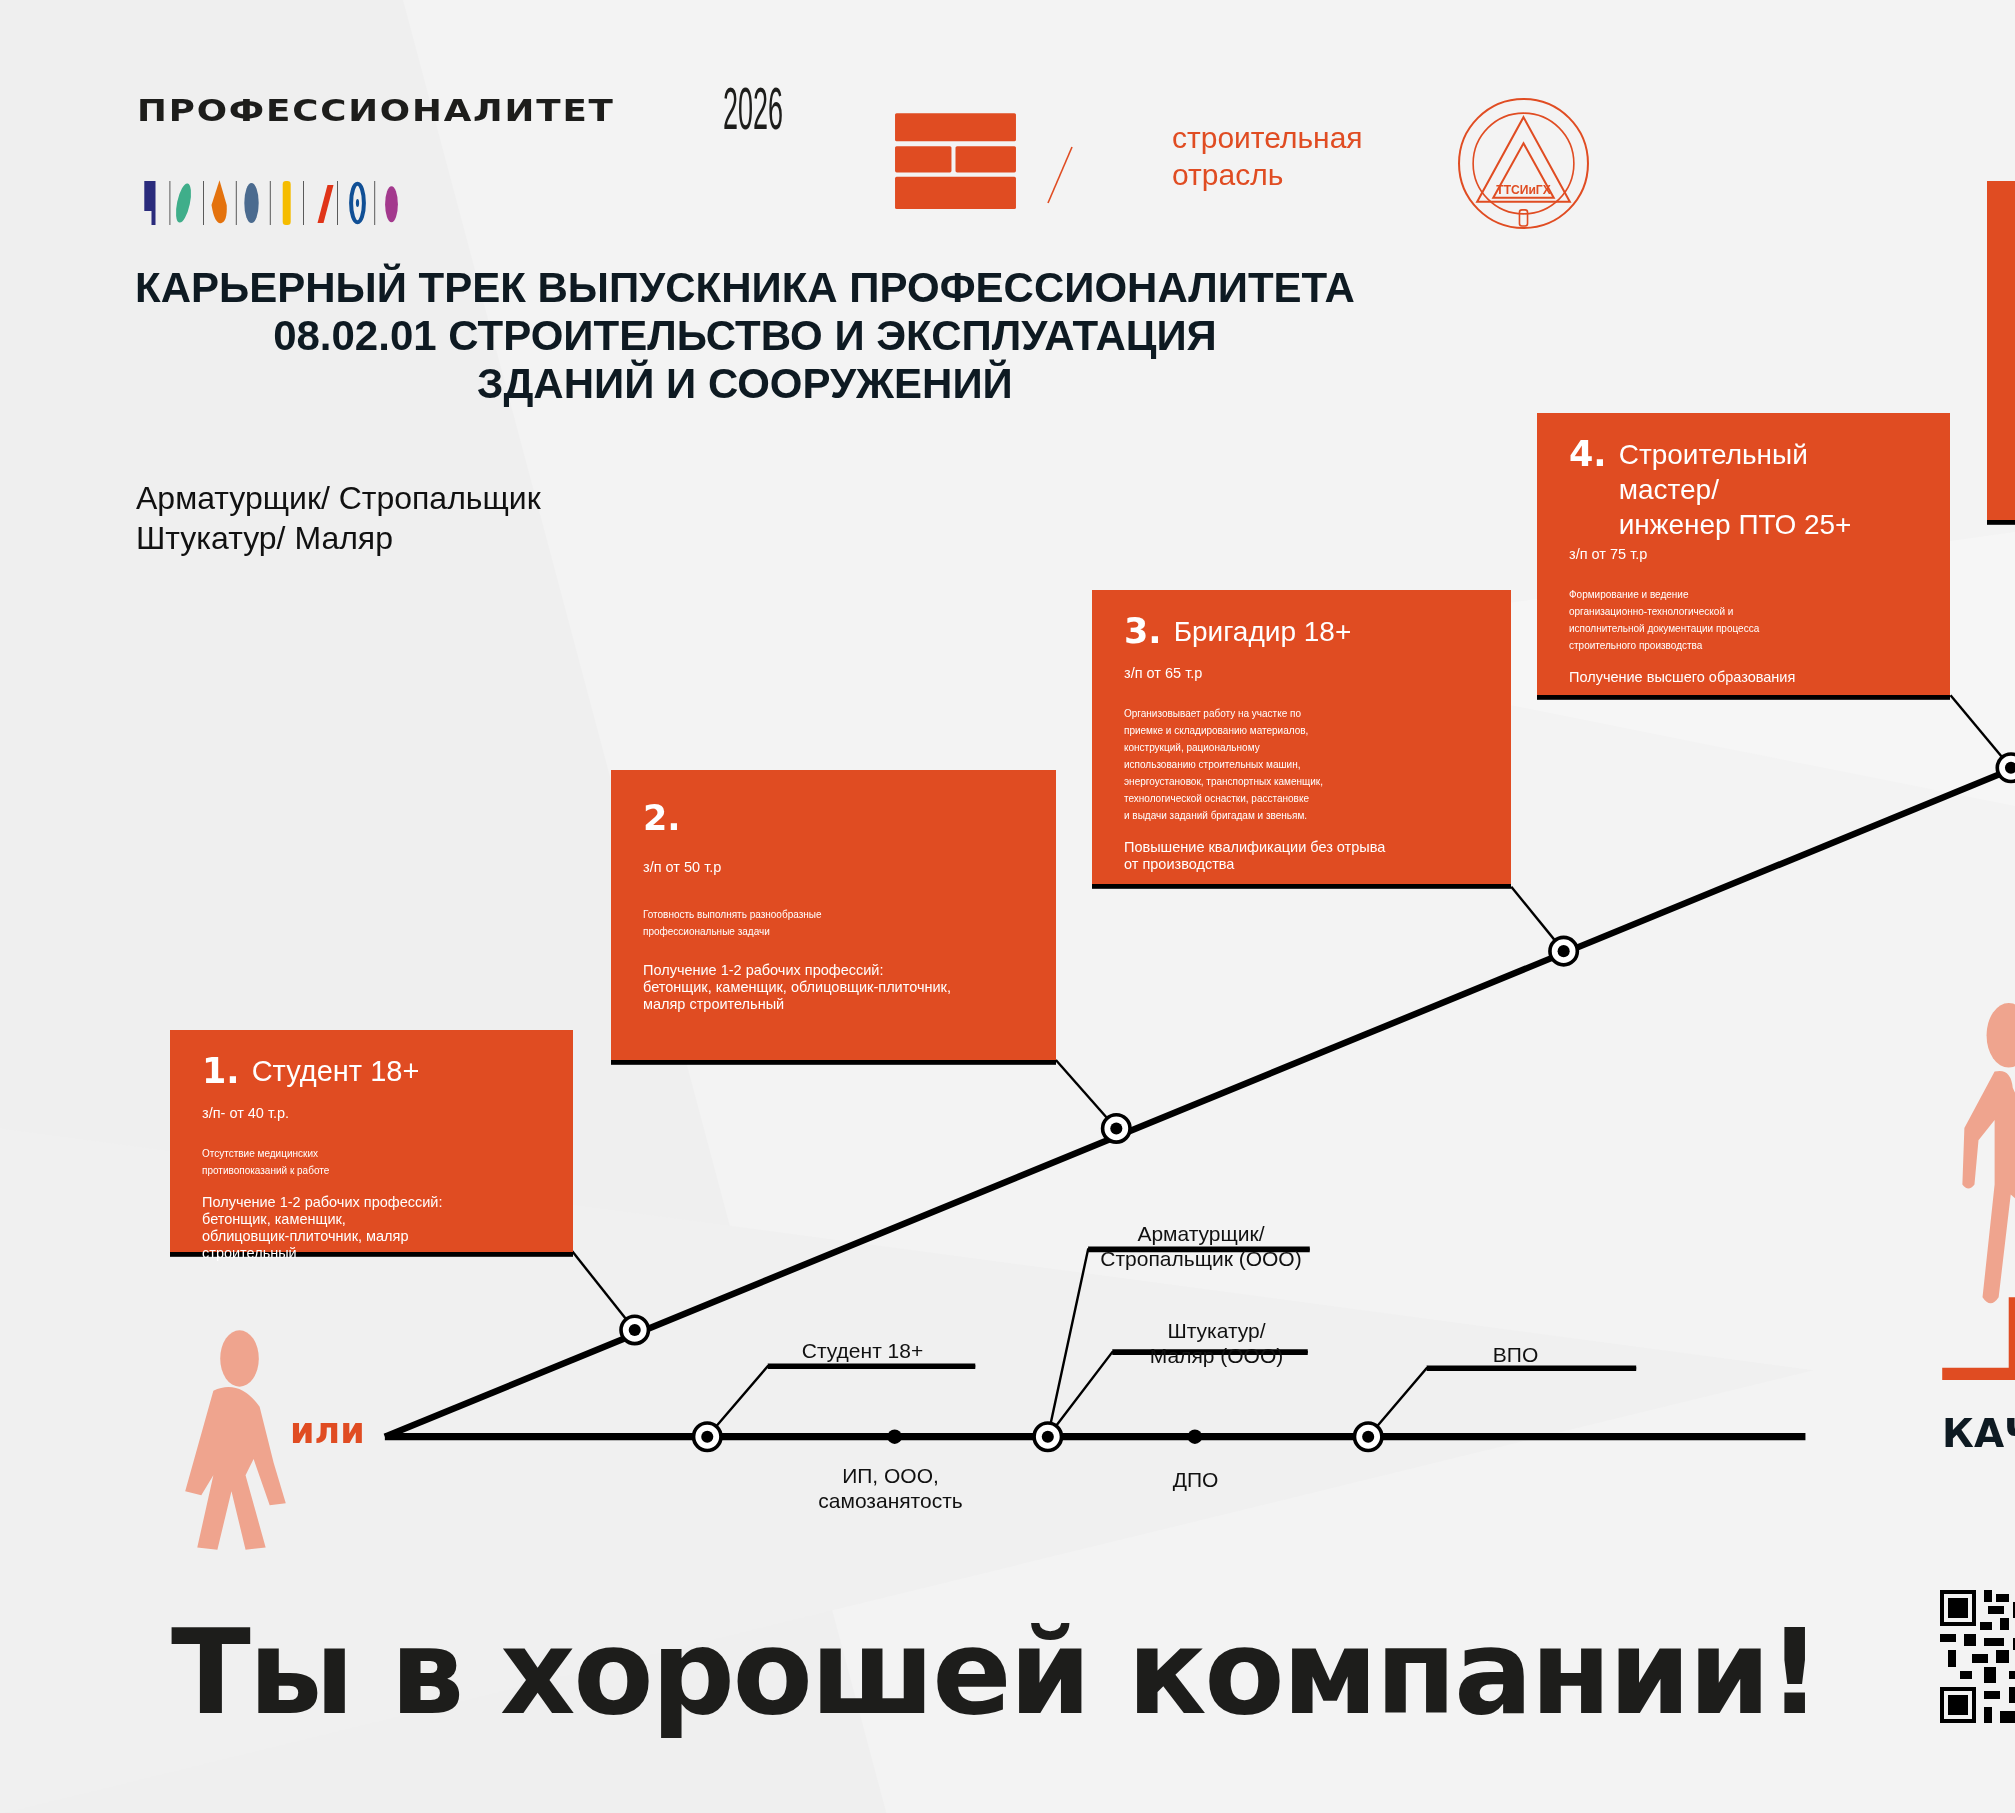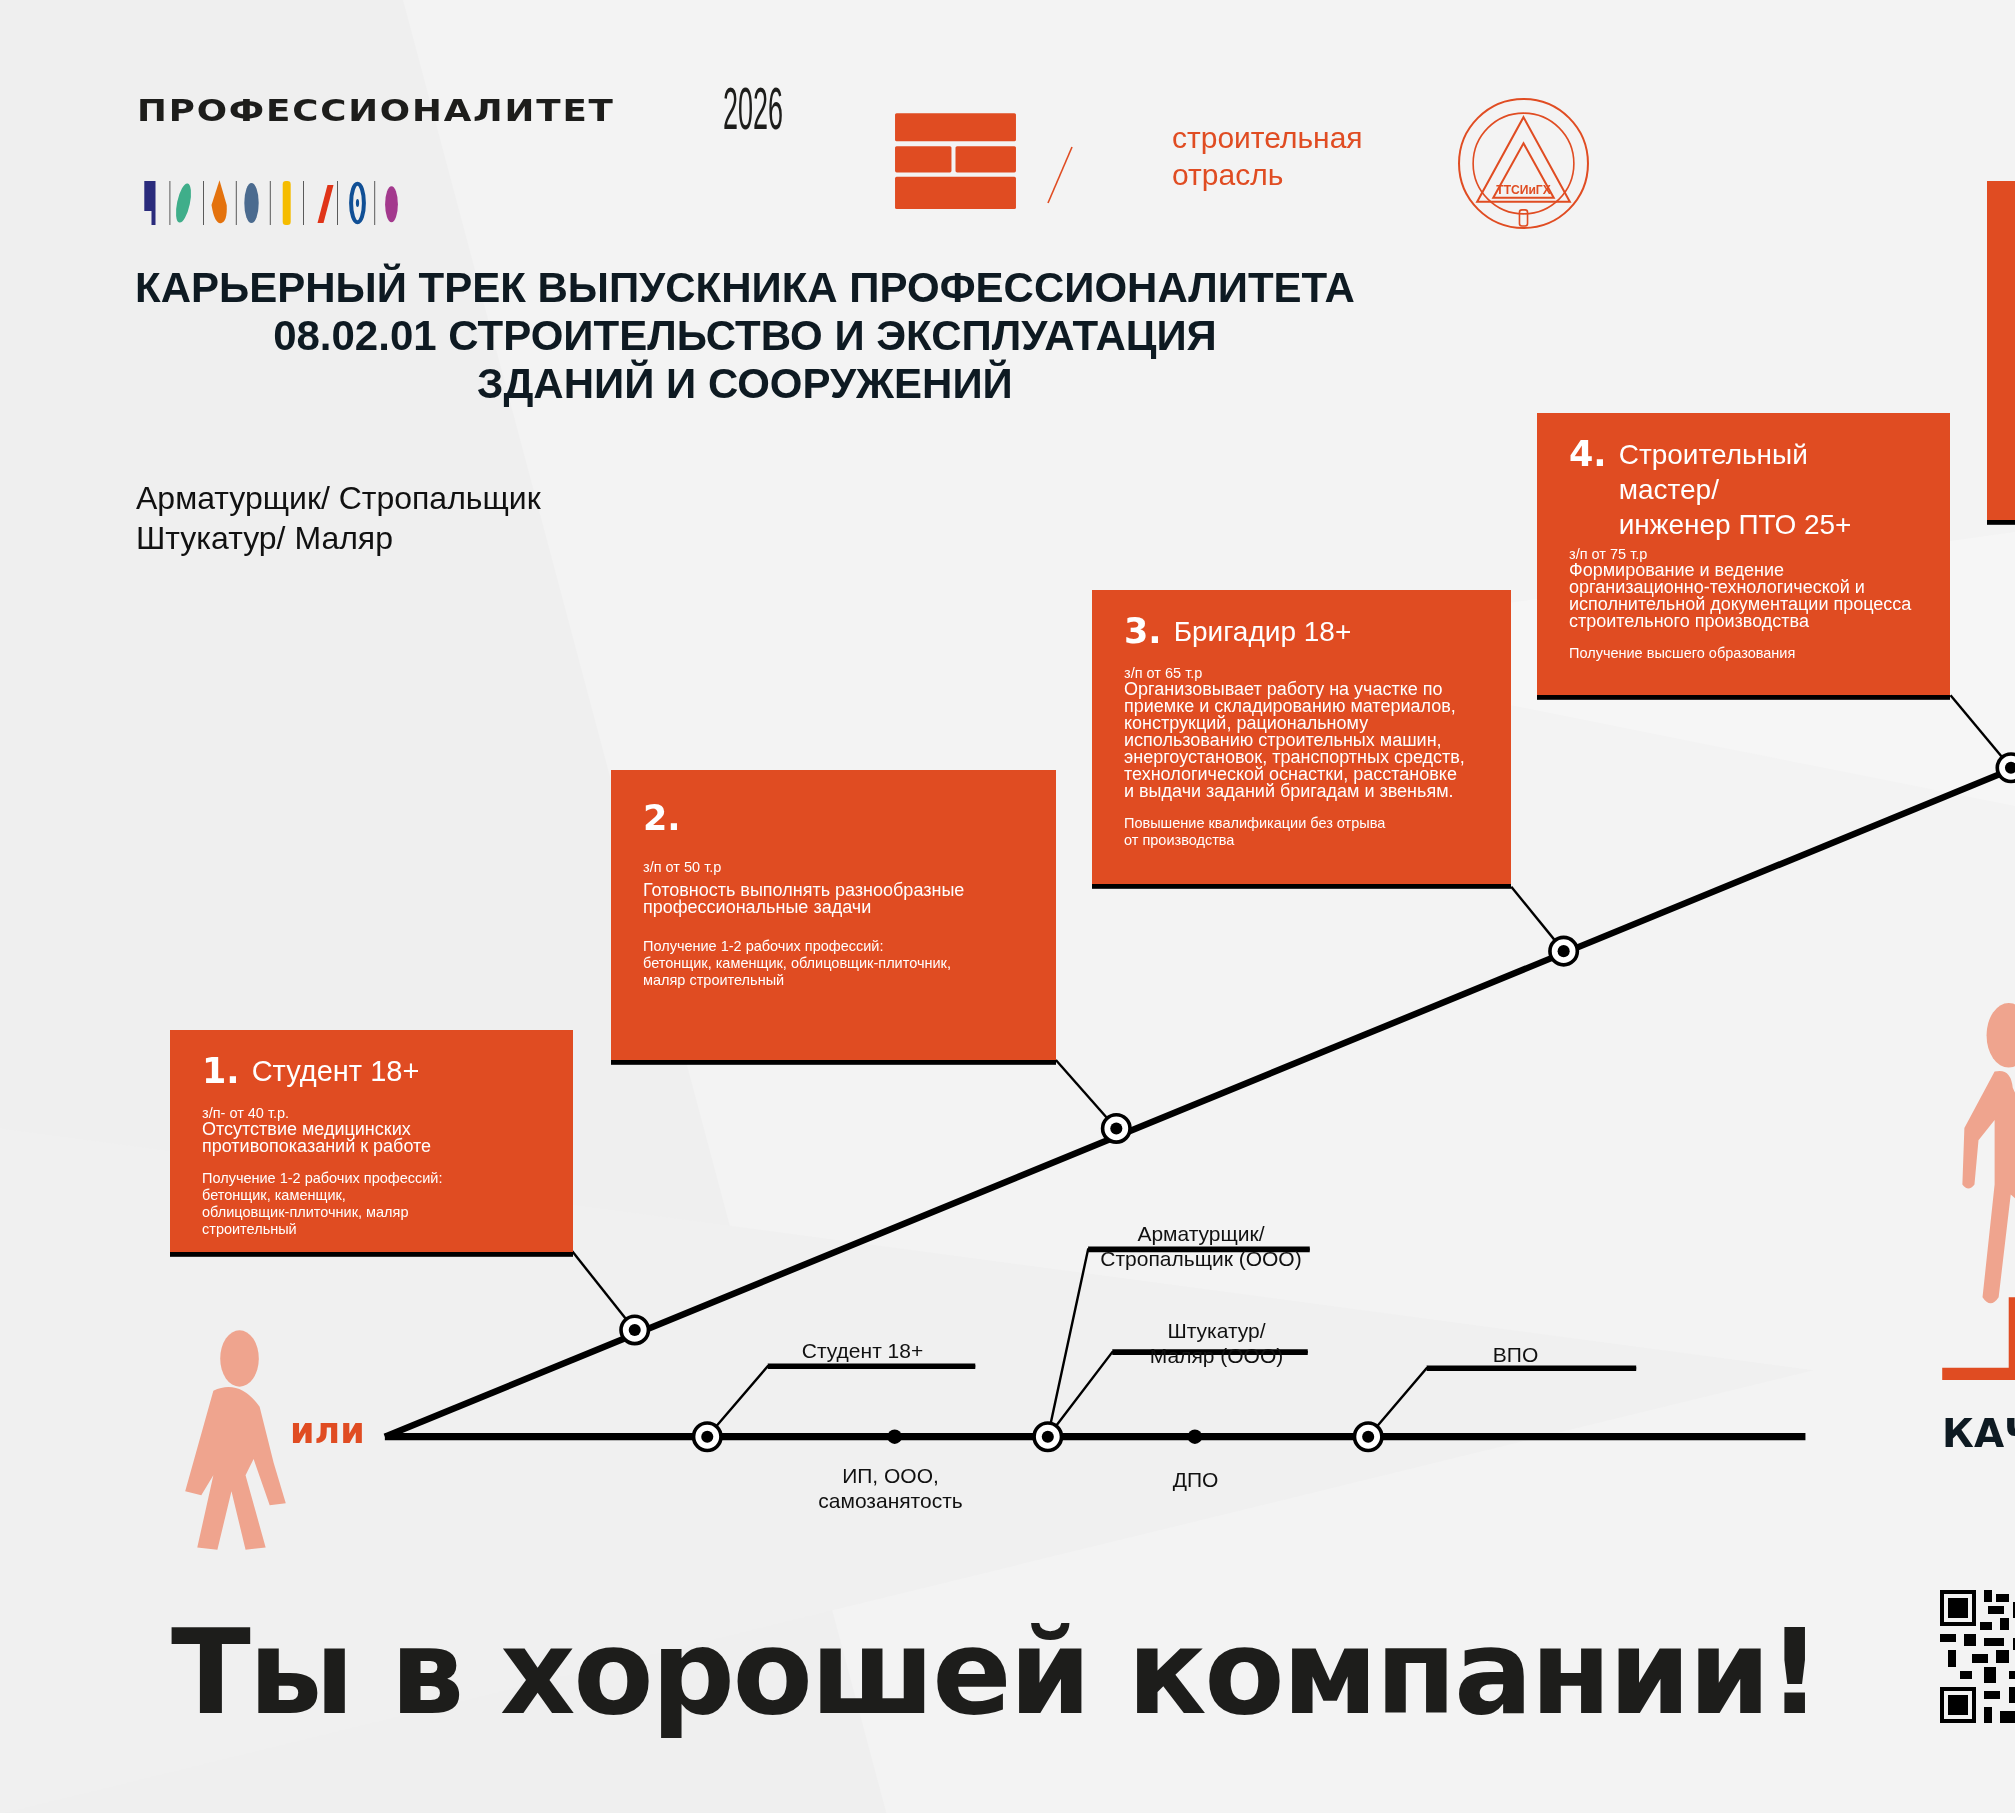--- a/index.html
+++ b/index.html
@@ -10,21 +10,21 @@
   .brand { font-family:"DejaVu Sans", sans-serif; font-weight:900; font-size:31px; letter-spacing:1.6px; color:#1d1d1b; transform:scaleX(1.15); transform-origin:left center; }
   .year { font-family:"Liberation Sans", sans-serif; font-size:48px; transform:scaleX(0.45); transform-origin:left top; line-height:1; }
   .industry { color:#e04c22; font-size:30px; line-height:37px; font-family:"Liberation Sans", sans-serif; }
   .title { font-weight:700; font-size:42px; line-height:48px; color:#0e1a22; font-family:"Liberation Sans", sans-serif;text-align:center; }
   .subtitle { font-size:32px; line-height:40px; color:#111;margin-top:35px; }
   .box { position:absolute; background:#e04c22; color:#fff; box-shadow: 0 4.8px 0 #000; padding:24px 24px 16px 32px; box-sizing:border-box; }
   .box .head { display:flex; align-items:flex-start; gap:12px; }
   .box .num { font-weight:700; font-size:35px; line-height:35px; font-family:"DejaVu Sans", sans-serif; }
   .box .role { font-size:28px; line-height:35px; }
   .box .salary { font-size:14.5px; margin-top:16px; }
-  .box .desc { font-size:18px; line-height:17px; margin-top:0; white-space:pre-line; }
+  .box .desc { font-size:10px; line-height:17px; margin-top:24px; white-space:pre-line; }
   .box .edu { font-size:14.5px; line-height:17px; margin-top:14.5px; white-space:pre-line; }
   .tl-label { position:absolute; font-size:21px; line-height:25px; color:#111; text-align:center; white-space:pre-line; }
   .ili { color:#e04c22; font-weight:700; font-size:35px; font-family:"DejaVu Sans", sans-serif; }
   .slogan { font-family:"DejaVu Sans", sans-serif; font-weight:900; font-size:117px; color:#1d1d1b; letter-spacing:-2.4px; }
   .benefit { font-family:"DejaVu Sans", sans-serif; font-weight:700; font-size:39px; color:#0e1a22; white-space:nowrap; }
 </style>
 </head>
 <body>
 
 <div id="canvas">
@@ -196,21 +196,21 @@
   <div class="box" style="left:1092px; top:590px; width:419px; height:294px;">
     <div class="head">
         <span class="num">3.</span>
         <span class="role">Бригадир 18+</span>
       </div>
     <div class="salary">з/п  от 65  т.р</div>
     <div class="desc">Организовывает работу на участке по
 приемке и складированию материалов,
 конструкций, рациональному
 использованию строительных машин,
-энергоустановок, транспортных средств,
+энергоустановок, транспортных каменщик,
 технологической оснастки, расстановке
 и выдачи заданий бригадам и звеньям.</div>
     <div class="edu">Повышение квалификации без отрыва
 от производства</div>
   </div>
 
   <div class="box" style="left:1537px; top:413px; width:413px; height:282px;">
     <div class="head">
         <span class="num">4.</span>
         <span class="role" style="white-space:pre-line;">Строительный

